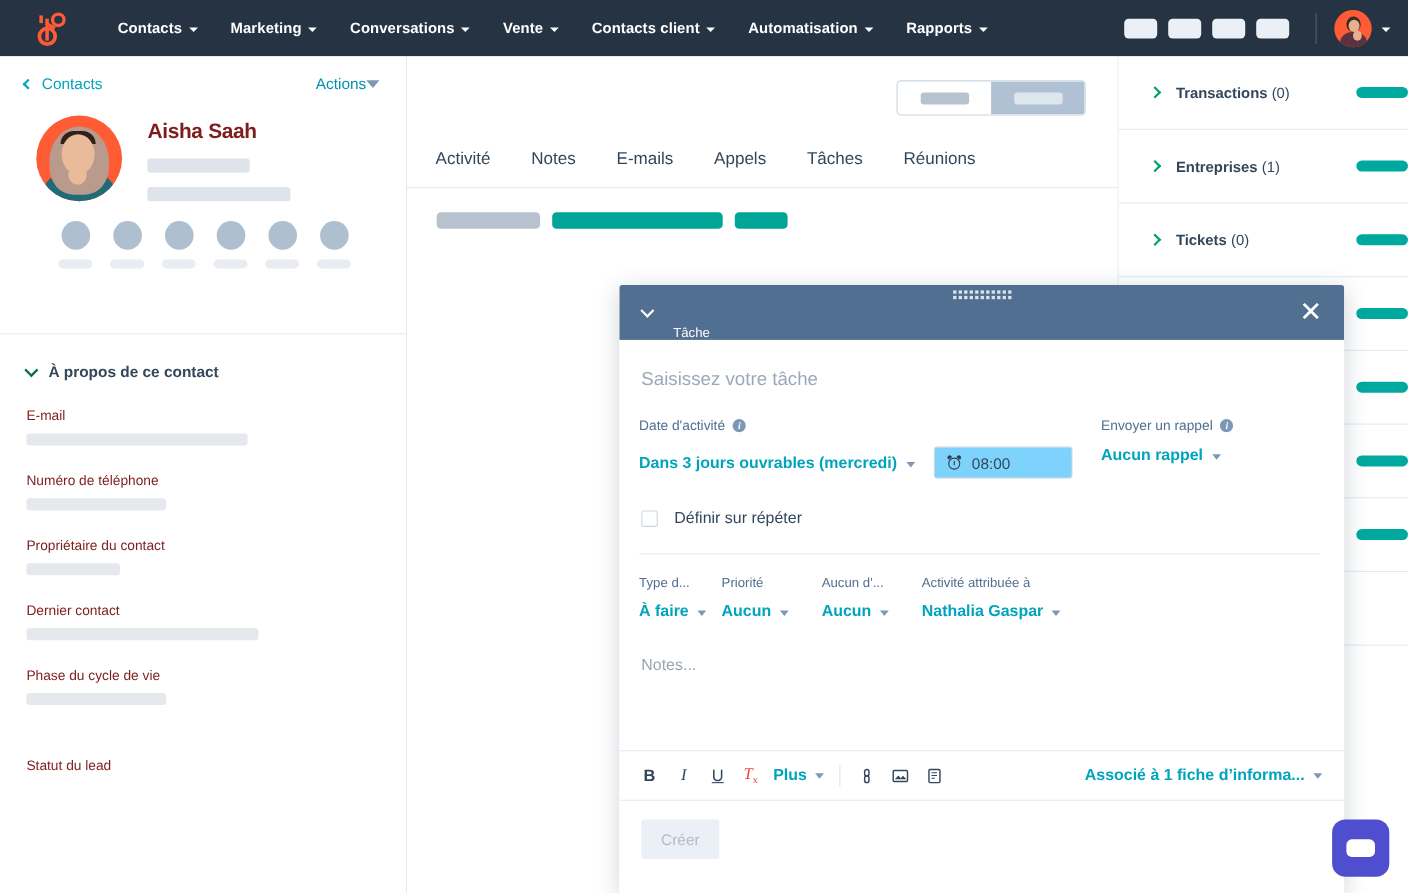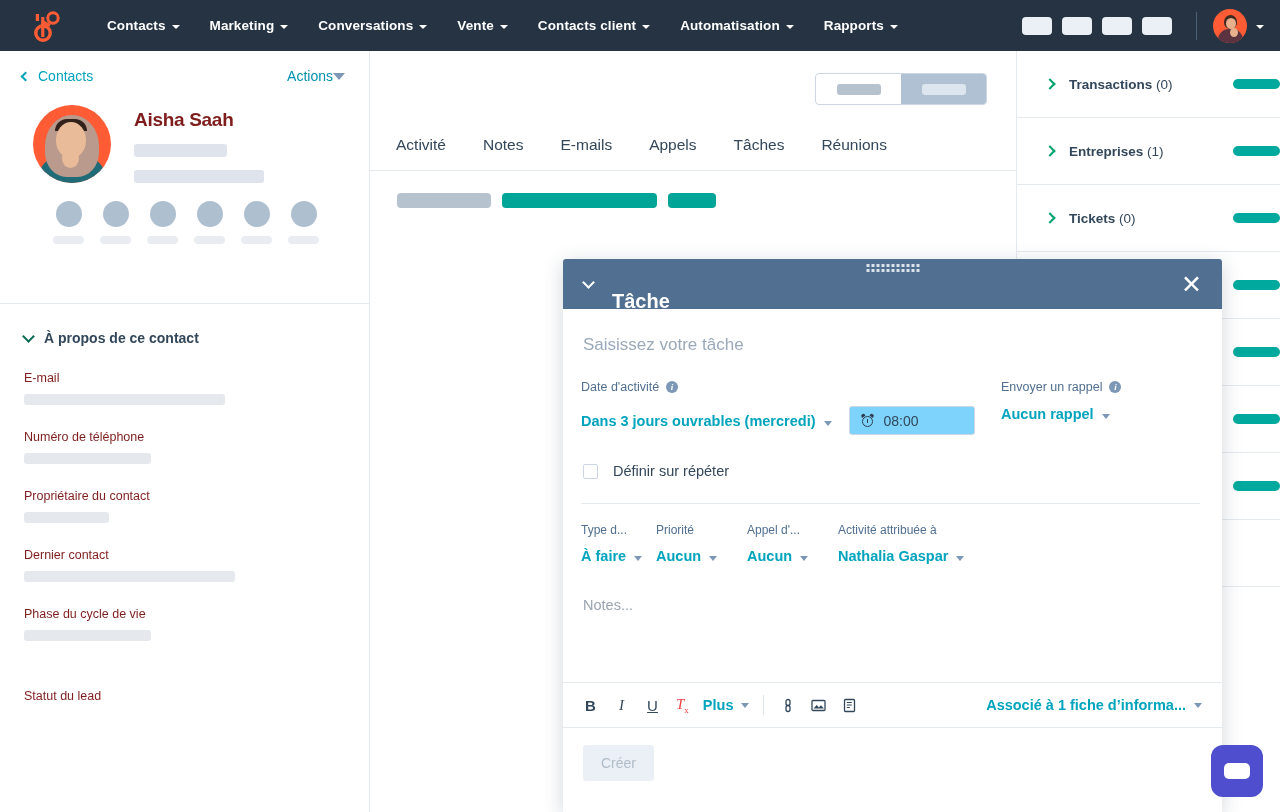--- a/index.html
+++ b/index.html
@@ -150,21 +150,21 @@
     background: #ffffff; z-index: 60;
     box-shadow: 0 4px 20px rgba(45,62,80,.22);
     border-radius: 3px 3px 0 0; overflow: hidden;
     display: flex; flex-direction: column;
   }
   .modal-header {
     height: 50px; background: #516f90; display: flex; align-items: center; padding: 0 20px 0 21px;
     position: relative; flex: none;
   }
   .mh-chev { width: 9px; height: 9px; border-right: 2px solid #fff; border-bottom: 2px solid #fff; transform: rotate(45deg); margin-top: -4px; }
-  .mh-title { color: #ffffff; font-size: 20px; font-weight: bold; margin-left: 19px; margin-top: 35px; }
+  .mh-title { color: #ffffff; font-size: 12px; font-weight: normal; margin-left: 19px; margin-top: 35px; }
   .drag-dots {
     position: absolute; left: 50%; transform: translateX(-50%); top: 5px;
     display: grid; grid-template-columns: repeat(11, 3px); grid-template-rows: repeat(2, 3px);
     gap: 2px;
   }
   .drag-dots i { display: block; width: 3px; height: 3px; background: #dbe3ec; }
   .mh-close { margin-left: auto; color: #fff; font-size: 25px; line-height: 1; cursor: pointer; font-weight: 300; }
 
   .modal-body { flex: 1; position: relative; overflow: hidden; }
   .task-input {
@@ -577,21 +577,21 @@
             <span class="dd-teal"><span>À faire</span><span class="dd-caret"></span></span>
           </div>
         </div>
         <div class="prop" style="width:91px;">
           <div class="prop-lab">Priorité</div>
           <div class="prop-val">
             <span class="dd-teal"><span>Aucun</span><span class="dd-caret"></span></span>
           </div>
         </div>
         <div class="prop" style="width:91px;">
-          <div class="prop-lab">Appel d'...</div>
+          <div class="prop-lab">Aucun d'...</div>
           <div class="prop-val">
             <span class="dd-teal"><span>Aucun</span><span class="dd-caret"></span></span>
           </div>
         </div>
         <div class="prop">
           <div class="prop-lab">Activité attribuée à</div>
           <div class="prop-val">
             <span class="dd-teal"><span>Nathalia Gaspar</span><span class="dd-caret"></span></span>
           </div>
         </div>

